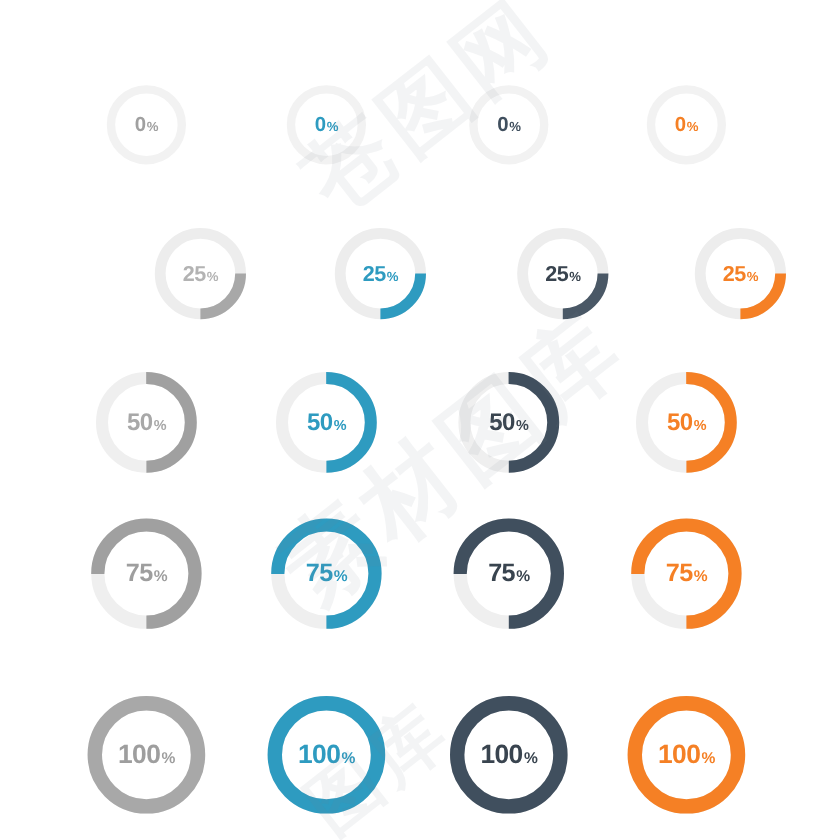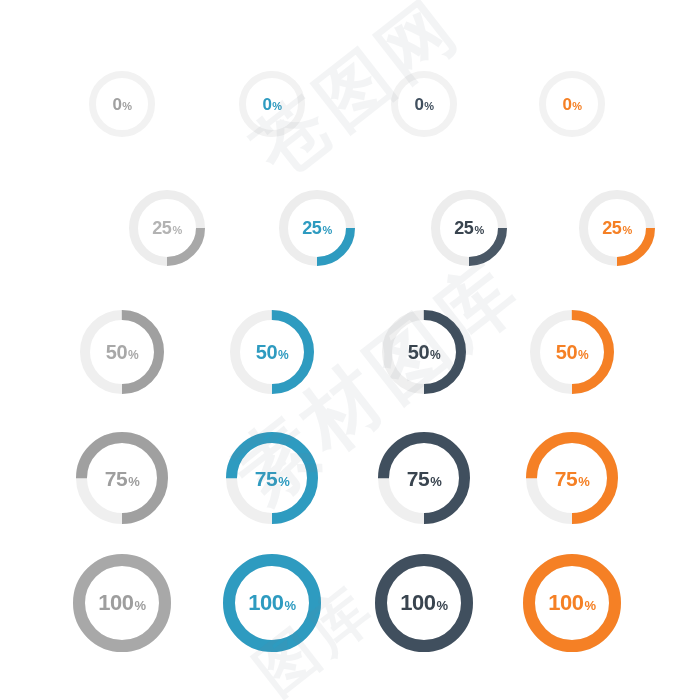--- a/index.html
+++ b/index.html
@@ -280,21 +280,21 @@
               <circle cx="46" cy="46" r="40.5" fill="none" stroke="#EFEFEF" stroke-width="11"></circle>
               <circle cx="46" cy="46" r="40.5" fill="none" stroke="#F58025" stroke-width="11" stroke-linecap="butt" stroke-dasharray="190.85175370557994 64.61725123519331" transform="rotate(-90 46 46) translate(92 0) scale(-1 1)"></circle>
             </svg>
             <div class="label" style="color: rgb(245, 128, 37);">
               <span class="num" style="font-size: 21px;">75</span>
               <span class="pct" style="font-size: 13px;">%</span>
             </div>
           </div>
         </div>
       </div>
-      <div class="row" style="top: 548px; height: 110px; align-items: center;">
+      <div class="row" style="top: 574px; height: 110px; align-items: center;">
         <div class="cell" style="position: absolute; left: 63px; top: 0px; width: 118px; height: 110px;">
           <div class="gauge" style="width: 98px; height: 98px;">
             <svg width="98" height="98" viewBox="0 0 98 98">
               <circle cx="49" cy="49" r="43" fill="none" stroke="#EFEFEF" stroke-width="12"></circle>
               <circle cx="49" cy="49" r="43" fill="none" stroke="#A8A8A8" stroke-width="12" stroke-linecap="butt" stroke-dasharray="270.1769682087222 1" transform="rotate(-90 49 49) translate(98 0) scale(-1 1)"></circle>
             </svg>
             <div class="label" style="color: rgb(158, 158, 158);">
               <span class="num" style="font-size: 22px;">100</span>
               <span class="pct" style="font-size: 13px;">%</span>
             </div>

